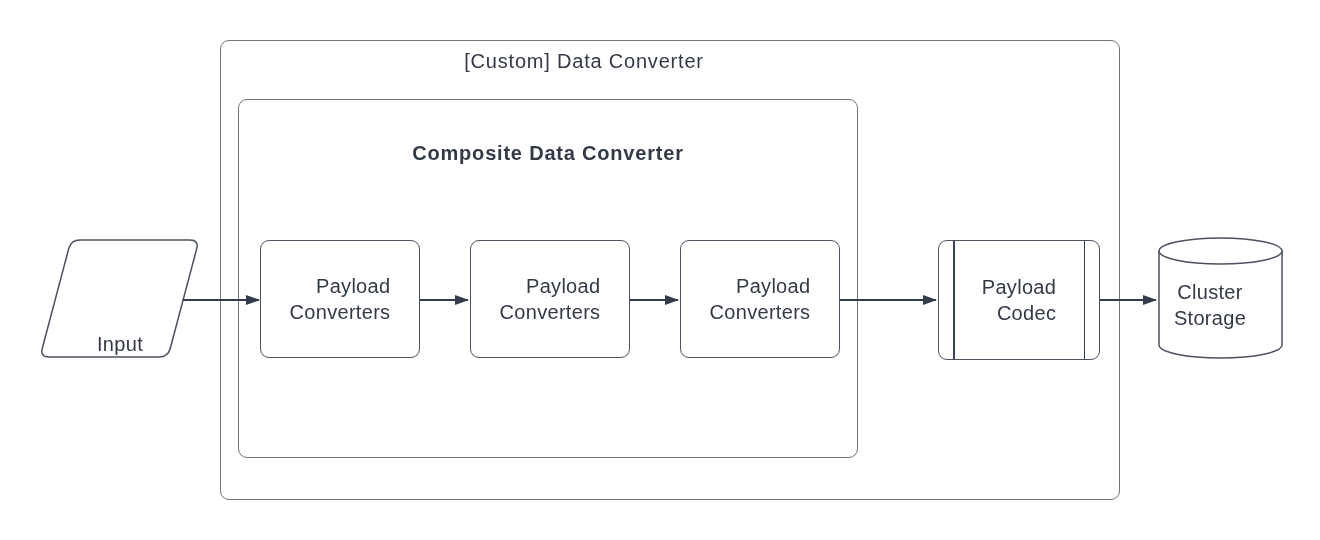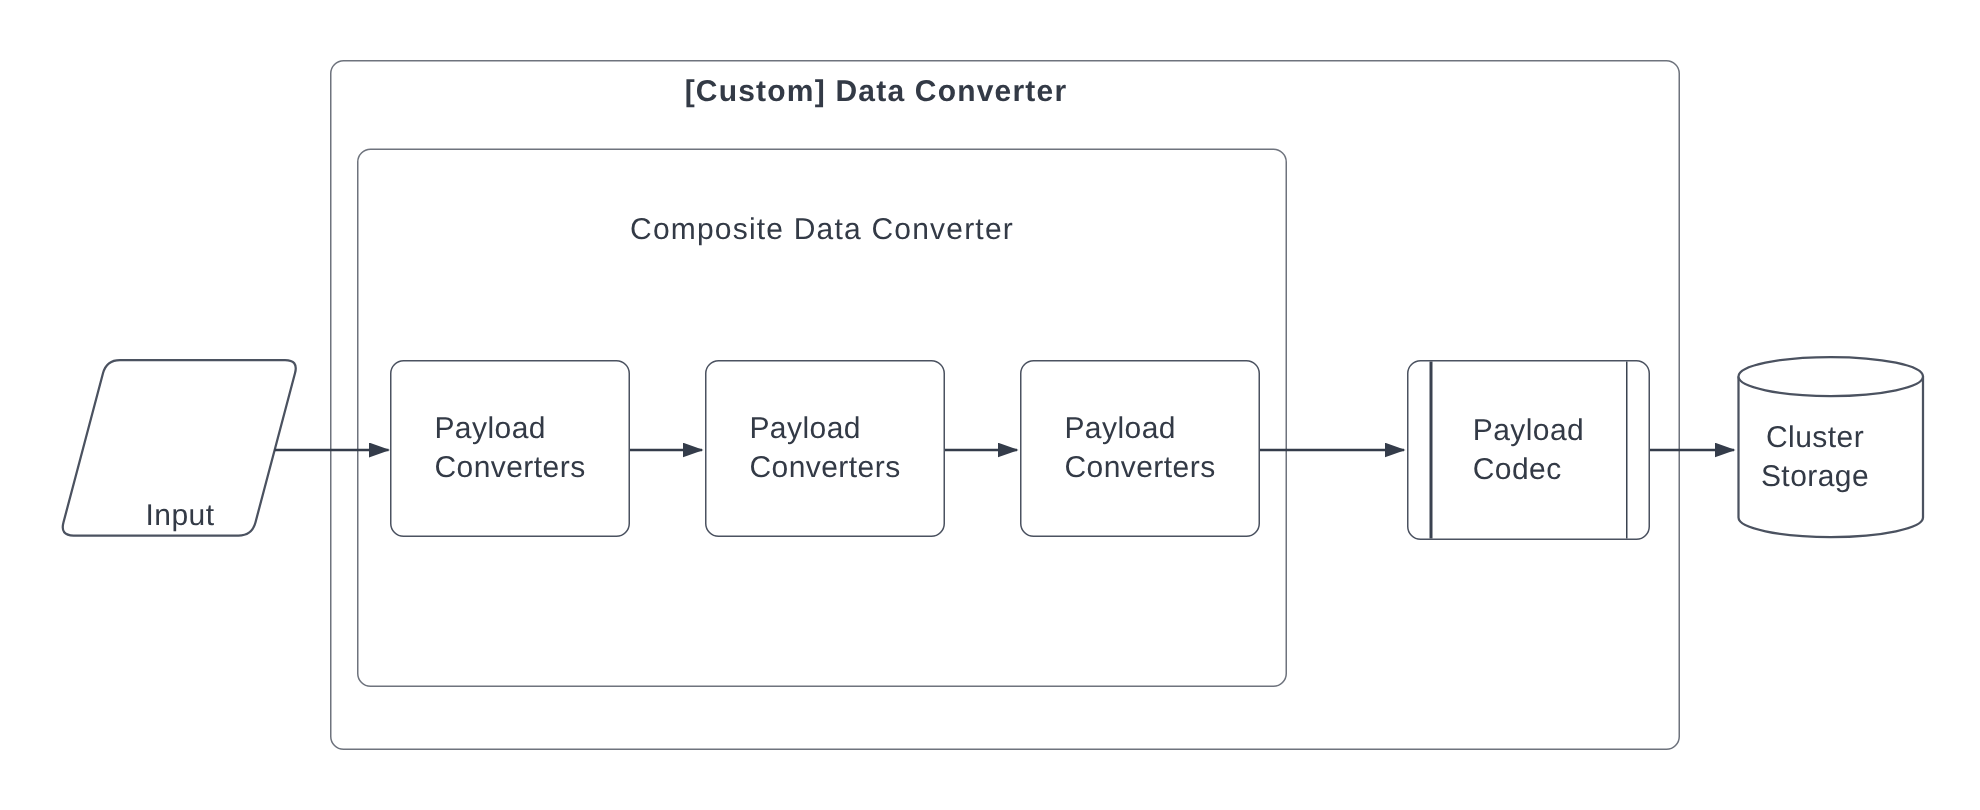--- a/index.html
+++ b/index.html
@@ -44,21 +44,21 @@
   }
   .node {
     position: absolute;
     box-sizing: border-box;
     border: 1.5px solid #4b5260;
     border-radius: 9px;
     background: #ffffff;
     display: flex;
     align-items: center;
     justify-content: center;
-    text-align: left;
+    text-align: right;
     z-index: 3;
   }
   .node-label {
     font-size: 20px;
     letter-spacing: 0.3px;
     line-height: 26px;
     white-space: pre-line;
     color: #333a46;
   }
   .shape-label {
@@ -78,24 +78,24 @@
   }
   .codec-bar.left { left: 14px; }
   .codec-bar.right { right: 14px; }
 </style>
 </head>
 <body>
 
 <div class="canvas">
 
   <div class="container-box" style="left:220px; top:40px; width:900px; height:460px;"></div>
-  <div class="container-title" style="left:220px; top:48px; width:728px;font-weight:bold;">[Custom] Data Converter</div>
+  <div class="container-title" style="left:220px; top:48px; width:728px;">[Custom] Data Converter</div>
 
   <div class="container-box" style="left:238px; top:99px; width:620px; height:359px;"></div>
-  <div class="container-title" style="left:238px; top:140px; width:620px;">Composite Data Converter</div>
+  <div class="container-title" style="left:238px; top:140px; width:620px;font-weight:bold;">Composite Data Converter</div>
 
   <svg class="layer" viewBox="0 0 1320 540">
     <defs>
       <marker id="arrowhead" markerUnits="userSpaceOnUse" markerWidth="14" markerHeight="10" refX="13" refY="5" orient="auto">
         <path d="M0 0 L14 5 L0 10 Z" fill="#343c4a"></path>
       </marker>
     </defs>
 
     <path d="M 80 240 L 190 240 Q 199 240 196.7 248.7 L 170.3 348.3 Q 168 357 159 357 L 49 357 Q 40 357 42.3 348.3 L 68.7 248.7 Q 71 240 80 240 Z" fill="#ffffff" stroke="#4b5260" stroke-width="1.5"></path>
 

